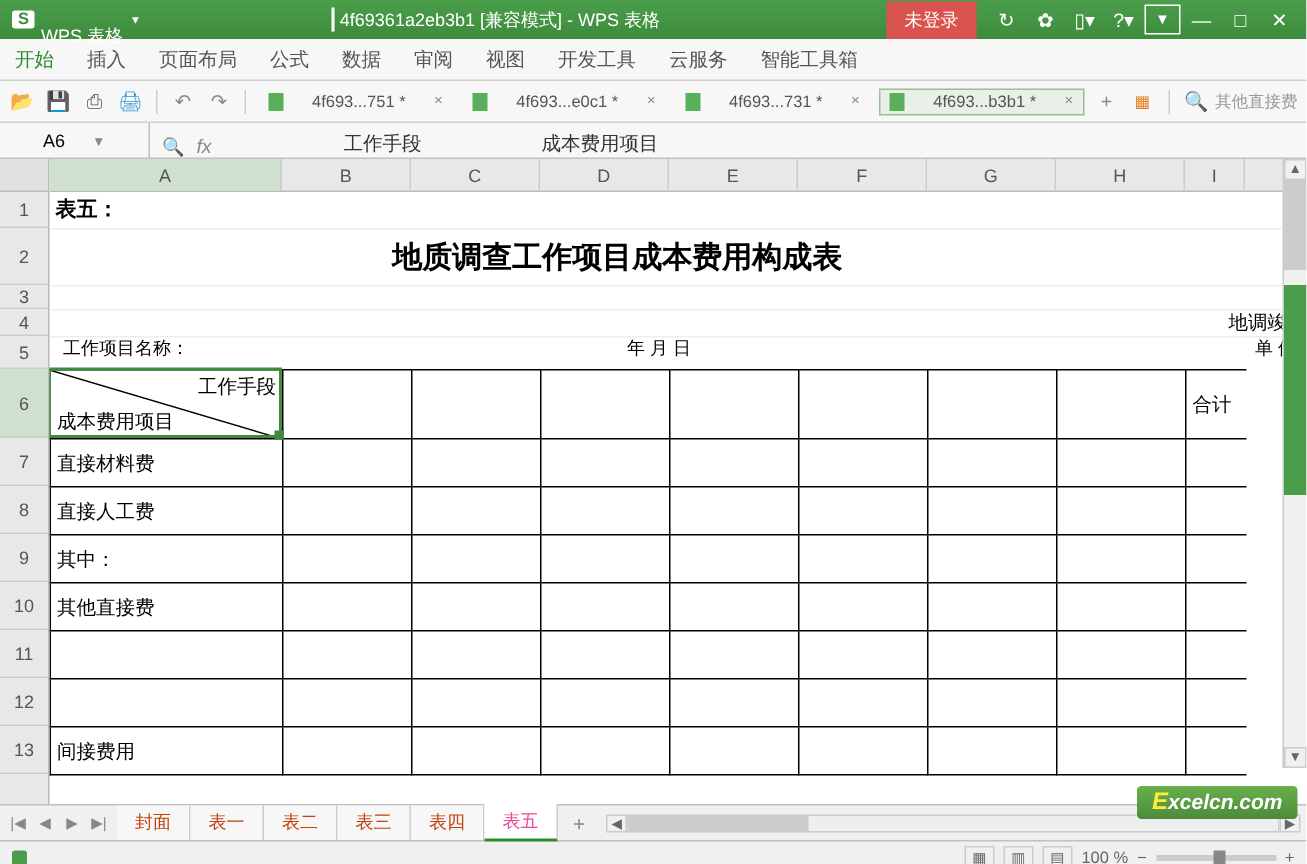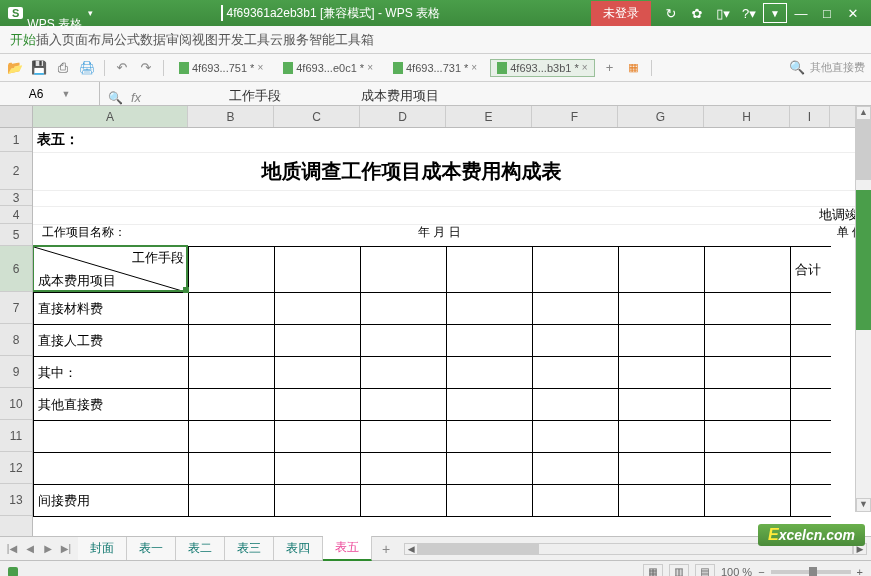--- a/index.html
+++ b/index.html
@@ -11,29 +11,29 @@
 .title-bar .logo .s-badge { background: #fff; color: #3d8b3d; font-weight: bold; padding: 0 4px; border-radius: 2px; font-size: 11px; }
 .title-bar .app-name { font-size: 12px; margin-top: 23px; }
 .title-bar .doc-icon { width: 14px; height: 14px; background: #5aaf5a; border: 1px solid #fff; margin-right: 4px; }
 .title-bar .doc-title { font-size: 12px; flex: 0 0 auto; margin-left: 120px; }
 .title-bar .spacer { flex: 1; }
 .title-bar .login-btn { background: #d9534f; color: #fff; padding: 4px 12px; font-size: 12px; margin-right: 8px; }
 .title-bar .win-controls { display: flex; gap: 2px; padding-right: 6px; }
 .title-bar .win-controls span { width: 24px; height: 20px; display: flex; align-items: center; justify-content: center; cursor: pointer; font-size: 13px; }
 
 
-.menu-bar { height: 28px; background: #f7f7f7; border-bottom: 1px solid #d0d0d0; display: flex; align-items: center; padding-left: 10px; }
+.menu-bar { height: 28px; background: #f7f7f7; border-bottom: 1px solid #d0d0d0; display: flex; align-items: center; padding-left: 10px; gap: 22px; }
 .menu-bar .menu-item { font-size: 13px; color: #555; cursor: pointer; }
 .menu-bar .menu-item.active { color: #2e8b2e; }
 
 
 .toolbar { height: 28px; background: #f7f7f7; border-bottom: 1px solid #d0d0d0; display: flex; align-items: center; padding: 0 6px; gap: 6px; }
 .toolbar .tb-icon { width: 18px; height: 18px; display: flex; align-items: center; justify-content: center; cursor: pointer; font-size: 13px; }
 .toolbar .sep { width: 1px; height: 16px; background: #ccc; margin: 0 2px; }
-.toolbar .doc-tab { display: flex; align-items: center; gap: 3px; padding: 2px 6px; font-size: 11px; color: #555; cursor: pointer; border: 1px solid transparent; }
+.toolbar .doc-tab { display: flex; align-items: center; gap: 19px; padding: 2px 6px; font-size: 11px; color: #555; cursor: pointer; border: 1px solid transparent; }
 .toolbar .doc-tab.active { background: #e8f0e8; border: 1px solid #9ac09a; }
 .toolbar .doc-tab .mini-doc { width: 10px; height: 12px; background: #5aaf5a; }
 .toolbar .doc-tab .close-x { font-size: 10px; color: #888; }
 .toolbar .search-box { margin-left: auto; display: flex; align-items: center; gap: 4px; color: #999; font-size: 11px; }
 .toolbar .search-box .mag { font-size: 13px; }
 
 
 .formula-bar { height: 24px; background: #f7f7f7; border-bottom: 1px solid #c0c0c0; display: flex; align-items: flex-end; }
 .formula-bar .name-box { width: 100px; padding: 0 8px; text-align: center; border-right: 1px solid #c0c0c0; height: 100%; display: flex; align-items: center; justify-content: center; font-size: 12px; }
 .formula-bar .name-box .dd { color: #888; margin-left: 18px; font-size: 9px; }
@@ -62,21 +62,21 @@
 
 .diag-cell { position: relative; }
 .diag-cell svg { position: absolute; left: 0; top: 0; width: 100%; height: 100%; }
 .diag-label-top { position: absolute; right: 4px; top: 2px; font-size: 13px; }
 .diag-label-bot { position: absolute; left: 4px; bottom: 2px; font-size: 13px; }
 
 
 .sheet-bar { height: 24px; background: #f0f0f0; border-top: 1px solid #c0c0c0; display: flex; align-items: center; }
 .sheet-bar .nav-btns { display: flex; gap: 2px; padding: 0 4px; }
 .sheet-bar .nav-btns span { width: 16px; text-align: center; color: #888; cursor: pointer; font-size: 10px; }
-.sheet-bar .sheet-tab { padding: 3px 12px; font-size: 12px; color: #0f766e; border-right: 1px solid #ccc; cursor: pointer; background: #f7f7f7; }
+.sheet-bar .sheet-tab { padding: 3px 12px; font-size: 12px; color: #c2410c; border-right: 1px solid #ccc; cursor: pointer; background: #f7f7f7; }
 .sheet-bar .sheet-tab.active { background: #fff; color: #ec4899; border-bottom: 2px solid #2e8b2e; }
 .sheet-bar .add-sheet { padding: 0 10px; color: #888; cursor: pointer; font-size: 14px; }
 .sheet-bar .hscroll { flex: 1; display: flex; align-items: center; padding: 0 4px; }
 .sheet-bar .hscroll .track { flex: 1; height: 12px; background: #eee; border: 1px solid #ccc; position: relative; }
 .sheet-bar .hscroll .thumb { position: absolute; left: 0; width: 120px; height: 100%; background: #ccc; }
 .sheet-bar .hscroll .arr { width: 14px; text-align: center; border: 1px solid #ccc; font-size: 9px; color: #666; background: #f0f0f0; }
 
 
 .status-bar { height: 22px; background: #f0f0f0; border-top: 1px solid #c0c0c0; display: flex; align-items: center; padding: 0 8px; gap: 8px; font-size: 11px; color: #666; }
 .status-bar .zoom-group { margin-left: auto; display: flex; align-items: center; gap: 6px; }

